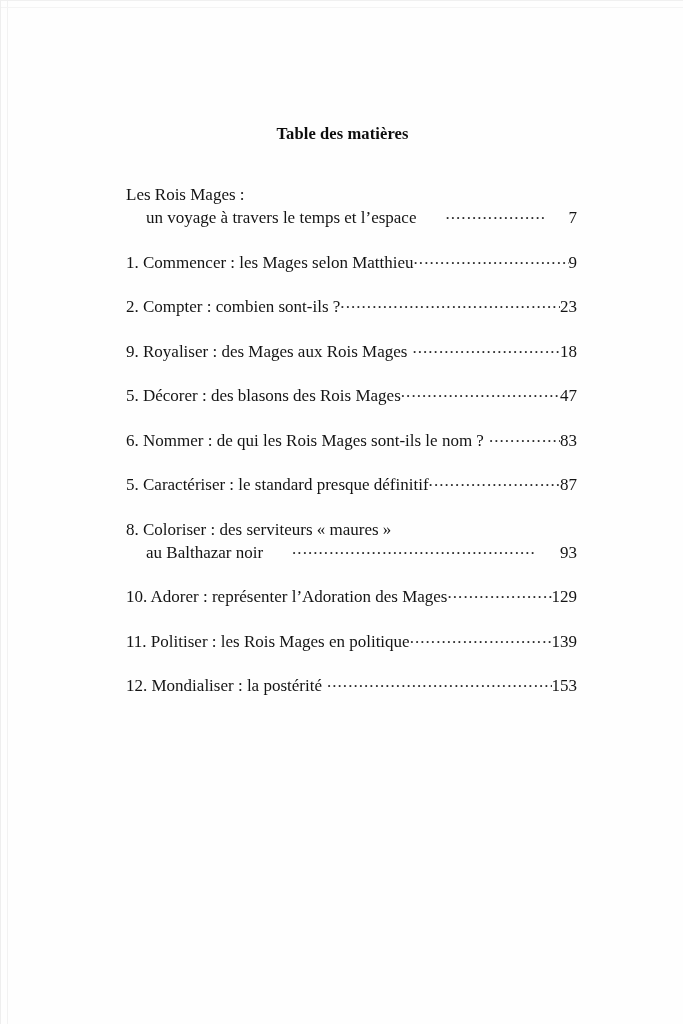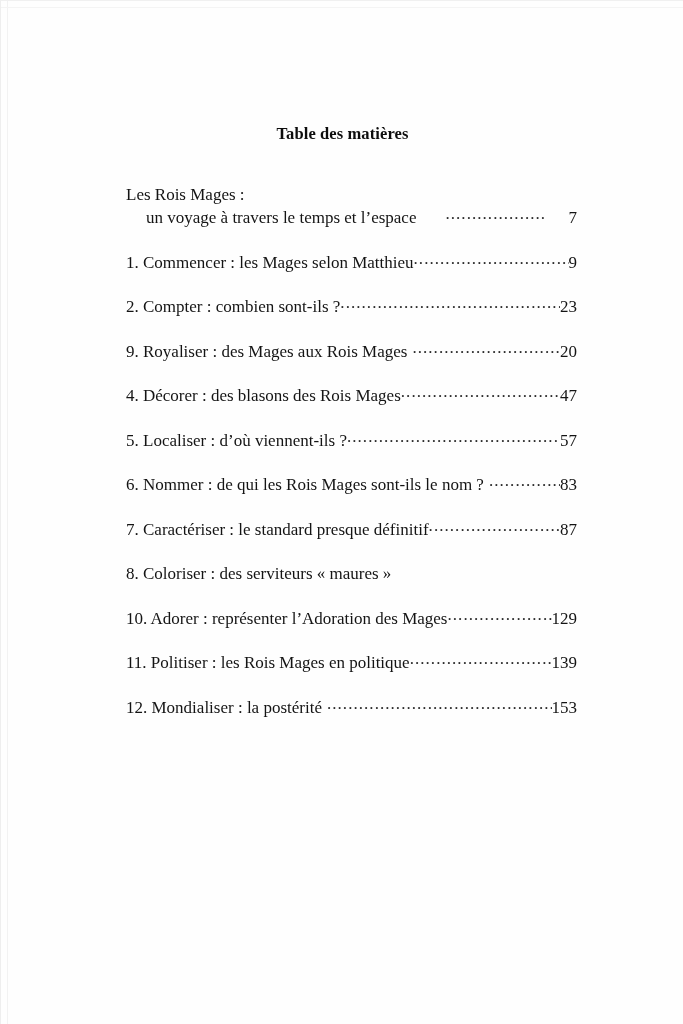--- a/index.html
+++ b/index.html
@@ -154,55 +154,53 @@
         <div class="toc-line">
           <span class="entry-text">2. Compter : combien sont-ils ?</span>
           <span class="leader"></span>
           <span class="page-num">23</span>
         </div>
       </div>
       <div class="toc-entry">
         <div class="toc-line">
           <span class="entry-text">9. Royaliser : des Mages aux Rois Mages</span>
           <span class="leader spaced"></span>
-          <span class="page-num">20</span>
-        </div>
-      </div>
-      <div class="toc-entry">
-        <div class="toc-line">
-          <span class="entry-text">4. Décorer : des blasons des Rois Mages</span>
+          <span class="page-num">18</span>
+        </div>
+      </div>
+      <div class="toc-entry">
+        <div class="toc-line">
+          <span class="entry-text">5. Décorer : des blasons des Rois Mages</span>
           <span class="leader"></span>
           <span class="page-num">47</span>
         </div>
       </div>
       <div class="toc-entry">
         <div class="toc-line">
-          <span class="entry-text">5. Localiser : d’où viennent-ils ?</span>
-          <span class="leader"></span>
-          <span class="page-num">57</span>
-        </div>
-      </div>
-      <div class="toc-entry">
-        <div class="toc-line">
           <span class="entry-text">6. Nommer : de qui les Rois Mages sont-ils le nom ?</span>
           <span class="leader spaced"></span>
           <span class="page-num">83</span>
         </div>
       </div>
       <div class="toc-entry">
         <div class="toc-line">
-          <span class="entry-text">7. Caractériser : le standard presque définitif</span>
+          <span class="entry-text">5. Caractériser : le standard presque définitif</span>
           <span class="leader"></span>
           <span class="page-num">87</span>
         </div>
       </div>
       <div class="toc-entry">
         <div class="toc-line no-leader">
           <span class="entry-text">8. Coloriser : des serviteurs « maures »</span>
         </div>
+        <div class="toc-line continuation">
+          <span class="entry-text">au Balthazar noir</span>
+          <span class="leader spaced"></span>
+          <span class="page-num">93</span>
+        </div>
       </div>
       <div class="toc-entry">
         <div class="toc-line">
           <span class="entry-text">10. Adorer : représenter l’Adoration des Mages</span>
           <span class="leader"></span>
           <span class="page-num">129</span>
         </div>
       </div>
       <div class="toc-entry">
         <div class="toc-line">

